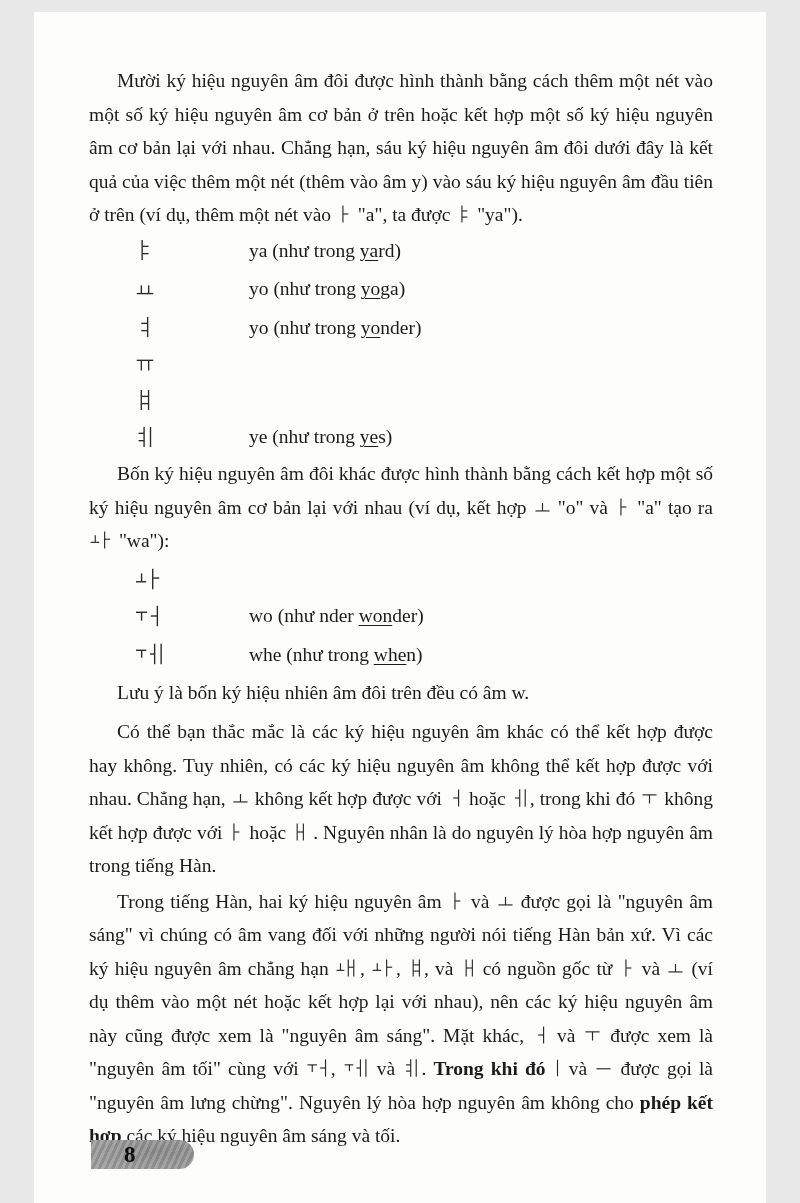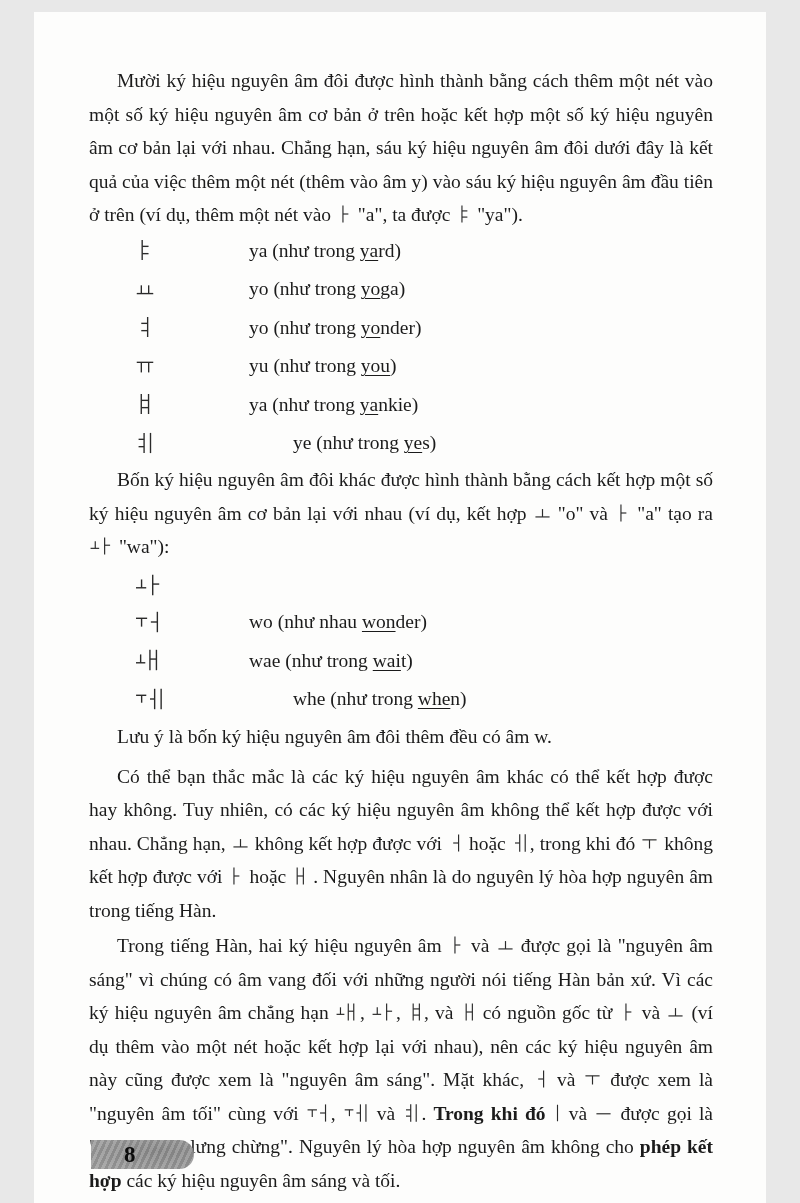--- a/index.html
+++ b/index.html
@@ -17,21 +17,21 @@
     overflow:hidden;
   }
   .para{margin:0;text-align:justify;text-indent:28px;}
   #para2{margin-top:6px;}
   #para3{margin-top:6px;}
   #para4{margin-top:2px;}
   #note{margin-top:7px;text-align:left;}
   .vlist{margin:4px 0 0 45px;}
   #vlist2{margin-top:8px;}
   .vrow{display:flex;align-items:center;line-height:29px;margin-bottom:9.5px;}
-  .vrow:last-child{margin-bottom:0;gap:44px;}
+  .vrow:last-child{margin-bottom:0;}
   .vsym{width:115px;display:flex;align-items:center;}
   .vtext{white-space:nowrap;}
   .u{text-decoration:underline;text-underline-offset:3px;text-decoration-thickness:1.2px;}
   .b{font-weight:bold;}
   .jamo{fill:none;stroke:#2b2b2b;stroke-width:1.5;stroke-linecap:butt;vertical-align:-4px;}
   .vsym .jamo{vertical-align:middle;}
   .footer-tab{
     position:absolute;left:57px;top:1128px;
     width:103px;height:29px;
     border-radius:0 15px 15px 0;
@@ -91,32 +91,30 @@
         <span class="vtext"><span class="">yo (như trong </span><span class="u ">yo</span><span class="">nder)</span></span>
       </div>
       <div class="vrow">
         <span class="vsym">
           <svg viewBox="0 0 24 28" width="22" height="26" class="jamo">
             <path d="M3 10H21"></path>
             <path d="M8 10V21"></path>
             <path d="M16 10V21"></path>
           </svg>
         </span>
-        <span class="vtext"><span class="">yu (như trong </span><span class="u ">you</span><span class="">)</span></span>
       </div>
       <div class="vrow">
         <span class="vsym">
           <svg viewBox="0 0 22 28" width="20" height="26" class="jamo">
             <path d="M8 3V25"></path>
             <path d="M16 3V25"></path>
             <path d="M8 10H16"></path>
             <path d="M8 18H16"></path>
           </svg>
         </span>
-        <span class="vtext"><span class="">ya (như trong </span><span class="u ">ya</span><span class="">nkie)</span></span>
       </div>
       <div class="vrow">
         <span class="vsym">
           <svg viewBox="0 0 24 28" width="22" height="26" class="jamo">
             <path d="M5 10H11"></path>
             <path d="M5 18H11"></path>
             <path d="M11 3V25"></path>
             <path d="M18 3V25"></path>
           </svg>
         </span>
@@ -150,49 +148,37 @@
       </div>
       <div class="vrow">
         <span class="vsym">
           <svg viewBox="0 0 32 28" width="30" height="26" class="jamo">
             <path d="M2 10H14"></path>
             <path d="M8 10V19"></path>
             <path d="M18 14H25"></path>
             <path d="M25 3V25"></path>
           </svg>
         </span>
-        <span class="vtext"><span class="">wo (như nhau </span><span class="u ">won</span><span class="">der)</span></span>
-      </div>
-      <div class="vrow">
-        <span class="vsym">
-          <svg viewBox="0 0 32 28" width="30" height="26" class="jamo">
-            <path d="M2 17H12"></path>
-            <path d="M7 8V17"></path>
-            <path d="M17 3V25"></path>
-            <path d="M24 3V25"></path>
-            <path d="M17 13H24"></path>
-          </svg>
-        </span>
-        <span class="vtext"><span class="">wae (như trong </span><span class="u ">wai</span><span class="">t)</span></span>
+        <span class="vtext"><span class="">wo (như nder </span><span class="u ">won</span><span class="">der)</span></span>
       </div>
       <div class="vrow">
         <span class="vsym">
           <svg viewBox="0 0 34 28" width="32" height="26" class="jamo">
             <path d="M2 10H13"></path>
             <path d="M8 10V18"></path>
             <path d="M17 14H22"></path>
             <path d="M22 3V25"></path>
             <path d="M29 3V25"></path>
           </svg>
         </span>
         <span class="vtext"><span class="">whe (như trong </span><span class="u ">whe</span><span class="">n)</span></span>
       </div>
     </div>
 
-  <p class="para" id="note"><span class="">Lưu ý là bốn ký hiệu nguyên âm đôi thêm đều có âm w.</span></p>
+  <p class="para" id="note"><span class="">Lưu ý là bốn ký hiệu nhiên âm đôi trên đều có âm w.</span></p>
 
   <p class="para" id="para3"><span class="">Có thể bạn thắc mắc là các ký hiệu nguyên âm khác có thể kết hợp được hay không. Tuy nhiên, có các ký hiệu nguyên âm không thể kết hợp được với nhau. Chẳng hạn, </span><svg viewBox="0 0 24 28" width="19" height="22" class="jamo">
         <path d="M3 19H21"></path>
         <path d="M12 9V19"></path>
       </svg><span class=""> không kết hợp được với </span><svg viewBox="0 0 22 28" width="17" height="22" class="jamo">
         <path d="M15 3V25"></path>
         <path d="M8 14H15"></path>
       </svg><span class=""> hoặc </span><svg viewBox="0 0 24 28" width="19" height="22" class="jamo">
         <path d="M5 14H11"></path>
         <path d="M11 3V25"></path>

